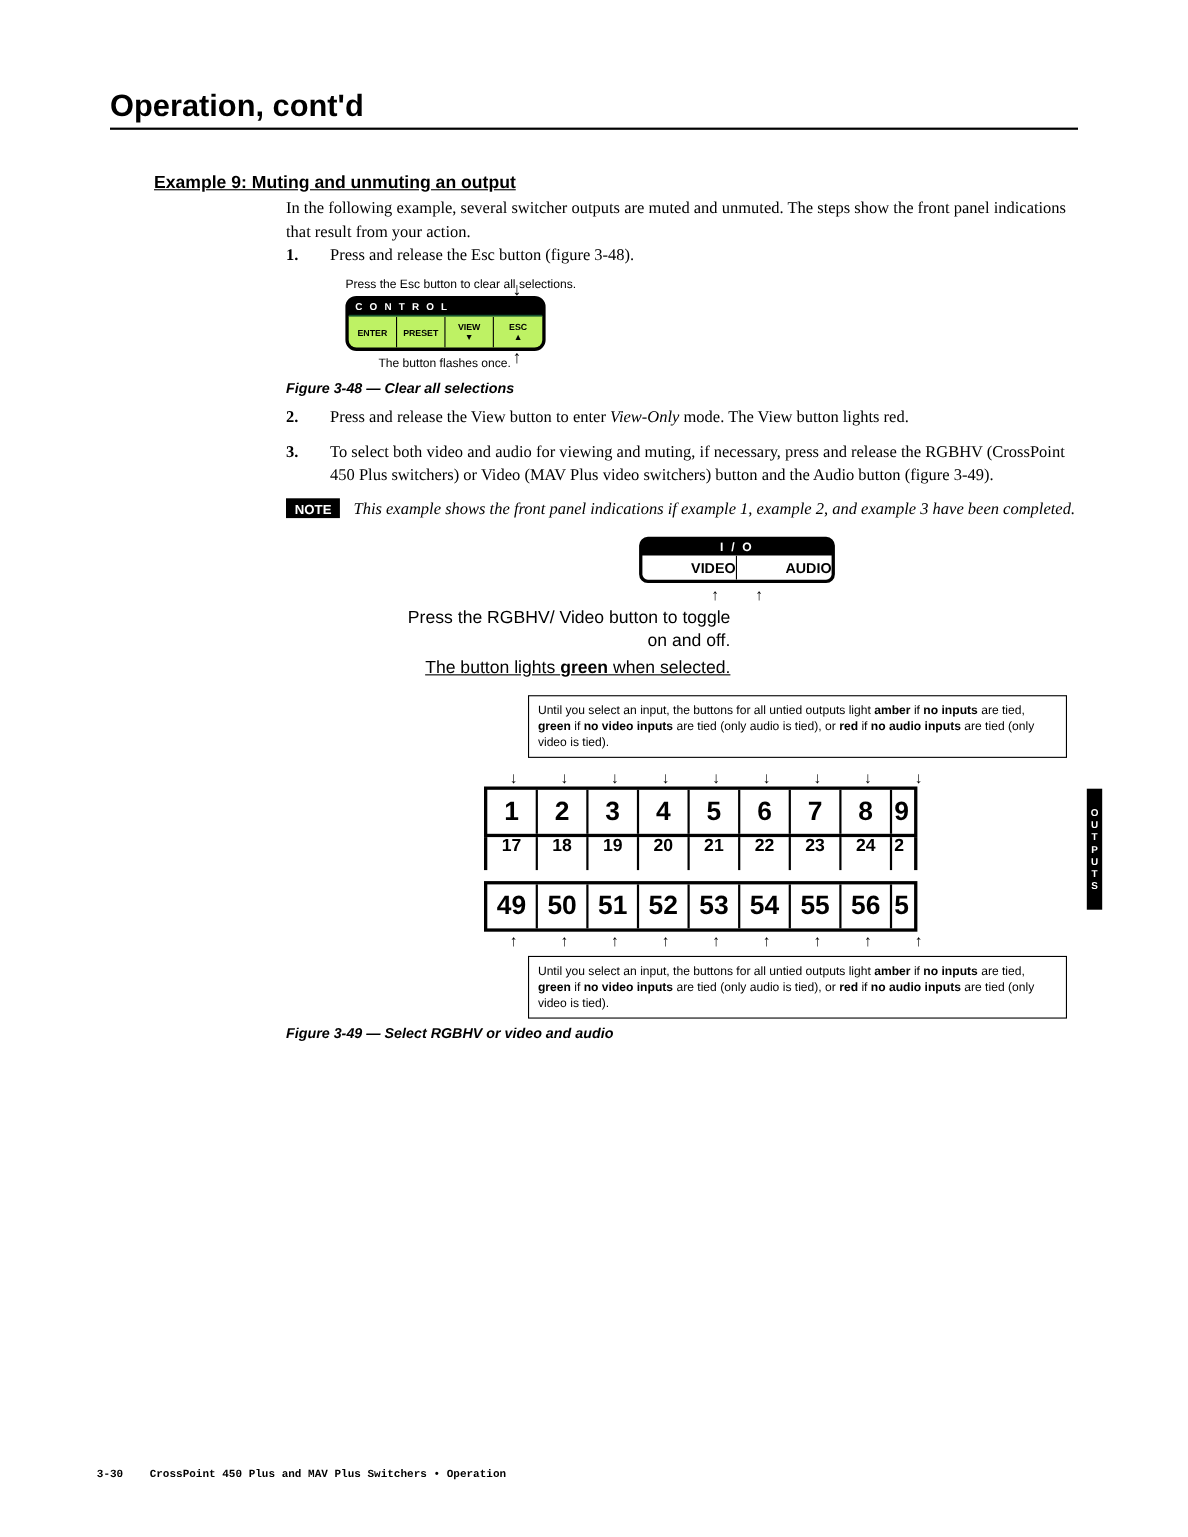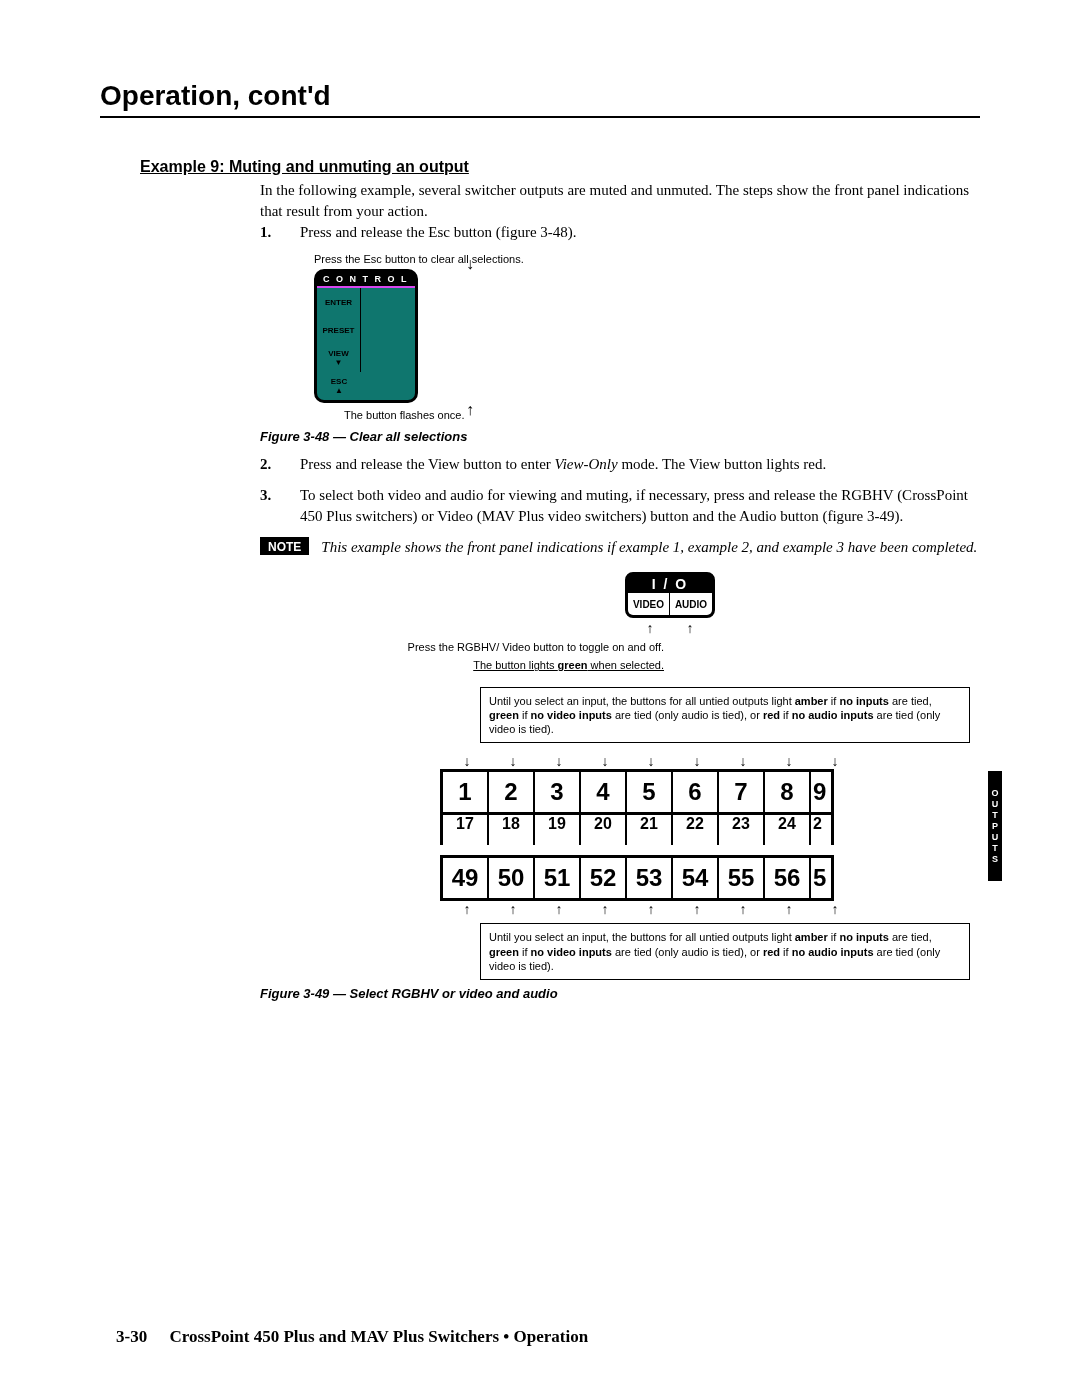--- a/index.html
+++ b/index.html
@@ -96,26 +96,25 @@
     padding: 0;
   }
   .panel-header {
     color: #fff;
     font-size: 9px;
     letter-spacing: 2px;
     padding: 2px 6px;
     font-weight: bold;
   }
   .panel-row {
-    background: #0f766e;
+    background: #bef264;
     display: flex;
-    border-top: 2px solid #d946ef;
+    border-top: 2px solid #14532d;
     border-radius: 0 0 7px 7px;
     overflow: hidden;
-    flex-direction: column;
   }
   .panel-btn {
     width: 44px;
     height: 28px;
     border-right: 1px solid #000;
     display: flex;
     flex-direction: column;
     align-items: center;
     justify-content: center;
     font-size: 8px;
@@ -134,34 +133,34 @@
     width: 620px;
   }
   .io-panel-wrap { display:flex; justify-content:center; margin-bottom:4px; }
   .io-panel {
     border: 3px solid #000;
     border-radius: 8px;
     background: #000;
     display: inline-block;
   }
   .io-header {
-    color: #fff; font-size: 14px; letter-spacing: 2px;
+    color: #fff; font-size: 11px; letter-spacing: 2px;
     text-align:center; padding: 1px 4px; font-weight:bold;
   }
   .io-row {
     background:#fff; display:flex; border-radius: 0 0 5px 5px; overflow:hidden;
   }
   .io-btn {
-    width: 42px; height: 22px; font-size:10px; font-weight:bold;
-    display:flex; align-items:center; justify-content:center;
+    width: 42px; height: 22px; font-size:13px; font-weight:bold;
+    display:flex; align-items:center; justify-content:center;margin-left:44px;
   }
   .io-btn:first-child { border-right:1px solid #000; }
   .io-arrows { text-align:center; margin-top:-2px; }
   .io-arrows span { display:inline-block; width:40px; font-size:14px; }
-  .io-labels { display:flex; font-size:11px; line-height:1.3; margin-top:4px; }
+  .io-labels { display:flex; font-size:16px; line-height:1.3; margin-top:4px; }
   .io-col { width: 50%; padding: 0 6px; }
   .io-col.left { text-align:right; }
   .io-col.right { text-align:left; }
   .io-col .small { margin-top:4px;text-decoration:underline; }
   .legend-box {
     border: 1px solid #000;
     padding: 6px 8px;
     font-size: 11px;
     line-height: 1.3;
     margin: 14px 0 6px 120px;
@@ -205,24 +204,24 @@
     display:flex; align-items:center; justify-content:center;
   }
   .mid-row .num-cell {
     height: 30px; font-size: 16px;
     align-items:flex-start; padding-top:0;
   }
   .mid-row { border-top:none; border-bottom:none; }
   .footer {
     position: absolute;
     bottom: 50px;
-    left: 116px;
-    font-family: Liberation Serif, serif;
-    font-weight: bold;
-    font-size: 17px;
+    left: 88px;
+    font-family: Liberation Mono, monospace;
+    font-weight: bold;
+    font-size: 10px;
   }
   .footer .pnum { margin-right: 18px; }
   .italic { font-style: italic; }
   .bold { font-weight: bold; }
 </style>
 </head>
 <body>
 
 <div class="page-title">Operation, cont'd</div>
 

